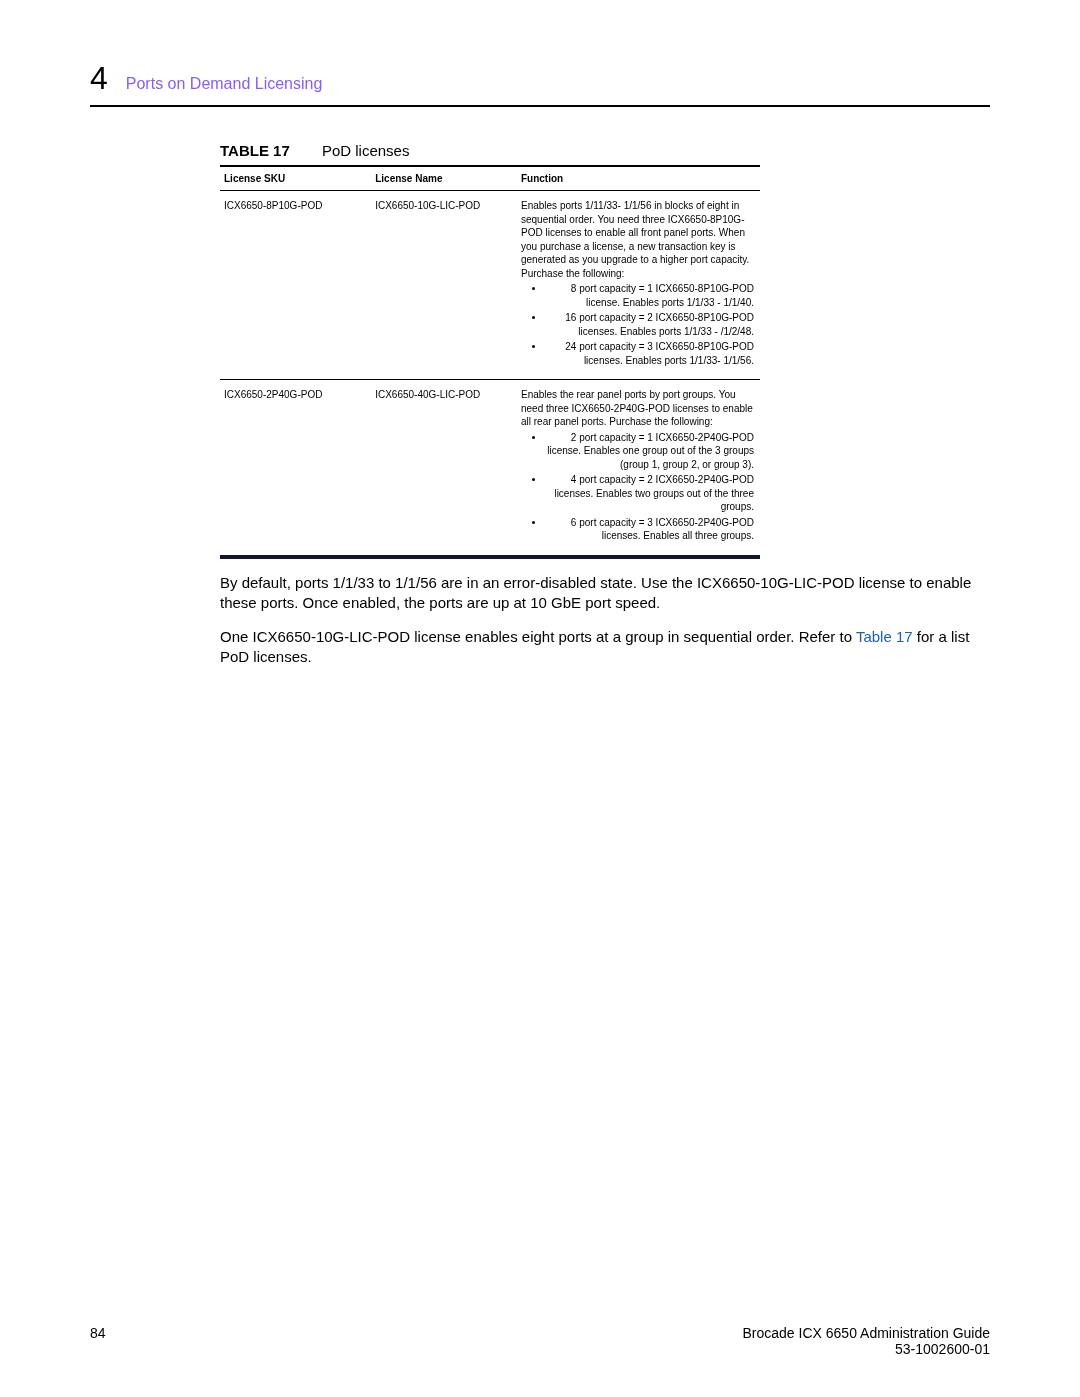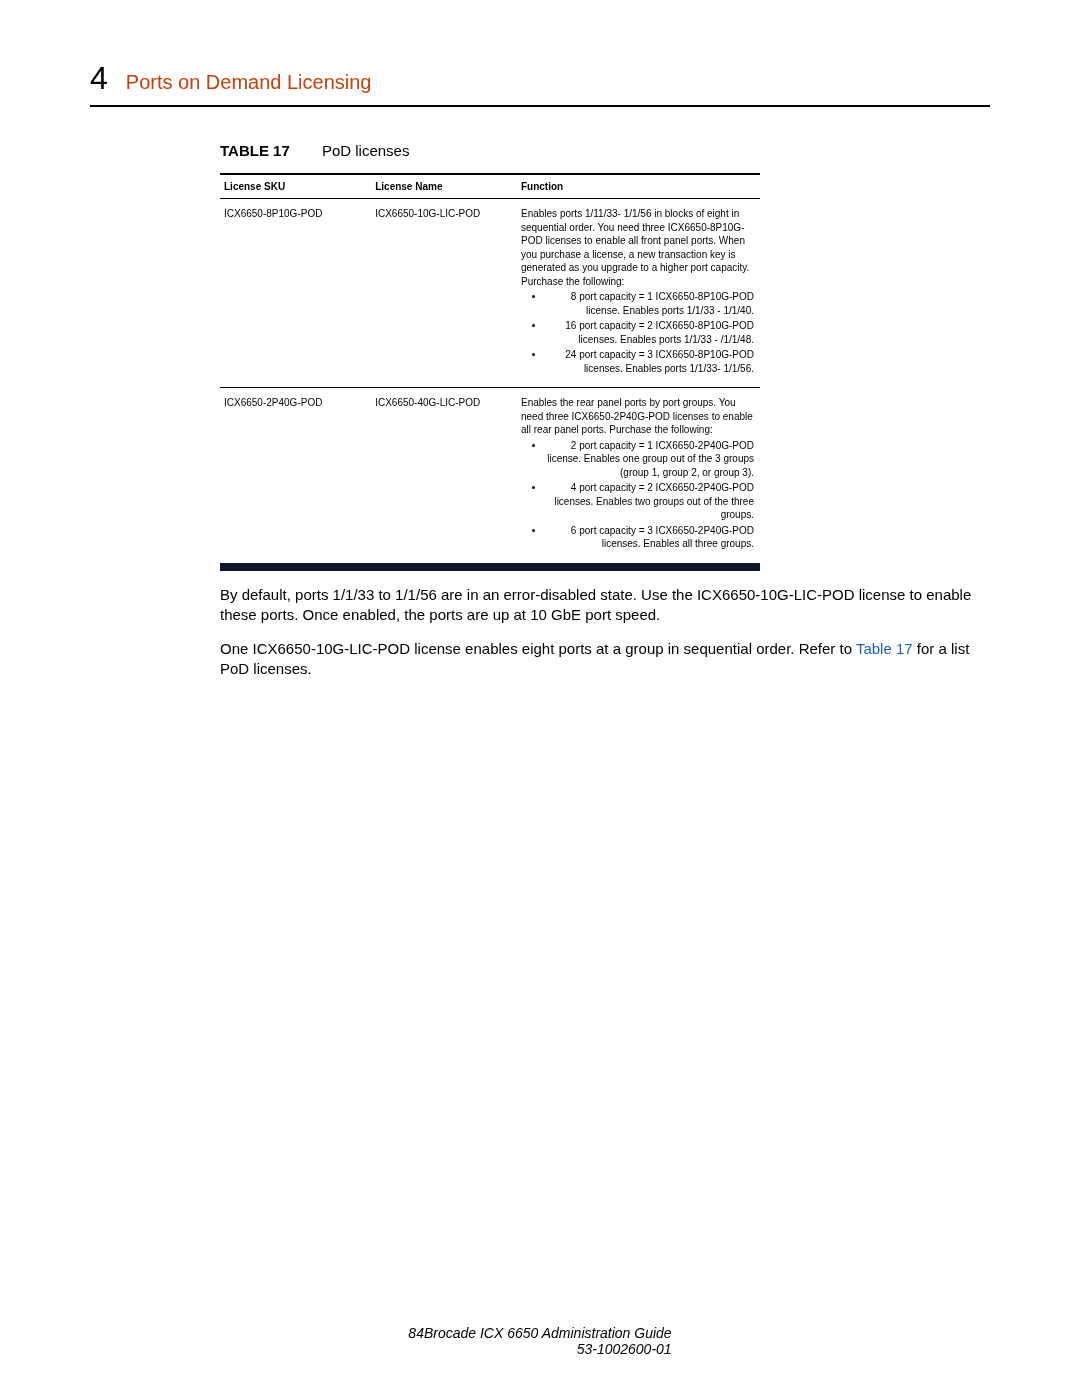--- a/index.html
+++ b/index.html
@@ -22,31 +22,31 @@
     border-bottom: 2px solid #000;
     padding-bottom: 8px;
     margin-bottom: 35px;
   }
   .chapter-num {
     font-size: 32px;
     font-weight: normal;
     margin-right: 18px;
   }
   .chapter-title {
-    font-size: 20px;
-    color: #c2410c;
+    font-size: 16px;
+    color: #8b5cf6;
   }
   .table-block {
     margin-left: 130px;
     margin-right: 250px;
     width: 540px;
   }
   .table-caption {
     font-size: 15px;
-    padding-bottom: 14px;
+    padding-bottom: 6px;
   }
   .table-caption .tnum {
     font-weight: bold;
     margin-right: 28px;
   }
   table {
     border-collapse: collapse;
     width: 100%;
     font-size: 10px;
   }
@@ -57,21 +57,21 @@
   th {
     text-align: left;
     font-weight: bold;
     padding: 6px 4px;
     vertical-align: top;
   }
   tbody tr {
     border-bottom: 1px solid #000;
   }
   tbody tr:last-child {
-    border-bottom: 8px solid #0f172a;
+    border-bottom: 4px solid #0f172a;
   }
   td {
     vertical-align: top;
     padding: 8px 6px 10px 4px;
     line-height: 1.35;
   }
   td.func {
     width: 47%;
   }
   td.sku { width: 28%; }
@@ -109,23 +109,22 @@
   }
   .link {
     color: #1a5fb4;
   }
   .footer {
     position: absolute;
     bottom: 40px;
     left: 90px;
     right: 90px;
     display: flex;
-    justify-content: center;
+    justify-content: space-between;
     font-size: 14px;
-    font-style: italic;
   }
   .footer .right {
     text-align: right;
   }
 </style>
 </head>
 <body>
 
 <div class="page">
 
@@ -148,21 +147,21 @@
         </tr>
       </thead>
       <tbody>
         <tr>
           <td class="sku">ICX6650-8P10G-POD</td>
           <td class="name">ICX6650-10G-LIC-POD</td>
           <td class="func">
             <span>Enables ports 1/11/33- 1/1/56 in blocks of eight in sequential order. You need three ICX6650-8P10G-POD licenses to enable all front panel ports. When you purchase a license, a new transaction key is generated as you upgrade to a higher port capacity. Purchase the following:</span>
             <ul class="func-list">
               <li>8 port capacity = 1 ICX6650-8P10G-POD license. Enables ports 1/1/33 - 1/1/40.</li>
-              <li>16 port capacity = 2 ICX6650-8P10G-POD licenses. Enables ports 1/1/33 - /1/1/48.</li>
+              <li>16 port capacity = 2 ICX6650-8P10G-POD licenses. Enables ports 1/1/33 - /1/2/48.</li>
               <li>24 port capacity = 3 ICX6650-8P10G-POD licenses. Enables ports 1/1/33- 1/1/56.</li>
             </ul>
           </td>
         </tr>
         <tr>
           <td class="sku">ICX6650-2P40G-POD</td>
           <td class="name">ICX6650-40G-LIC-POD</td>
           <td class="func">
             <span>Enables the rear panel ports by port groups. You need three ICX6650-2P40G-POD licenses to enable all rear panel ports. Purchase the following:</span>
             <ul class="func-list">

